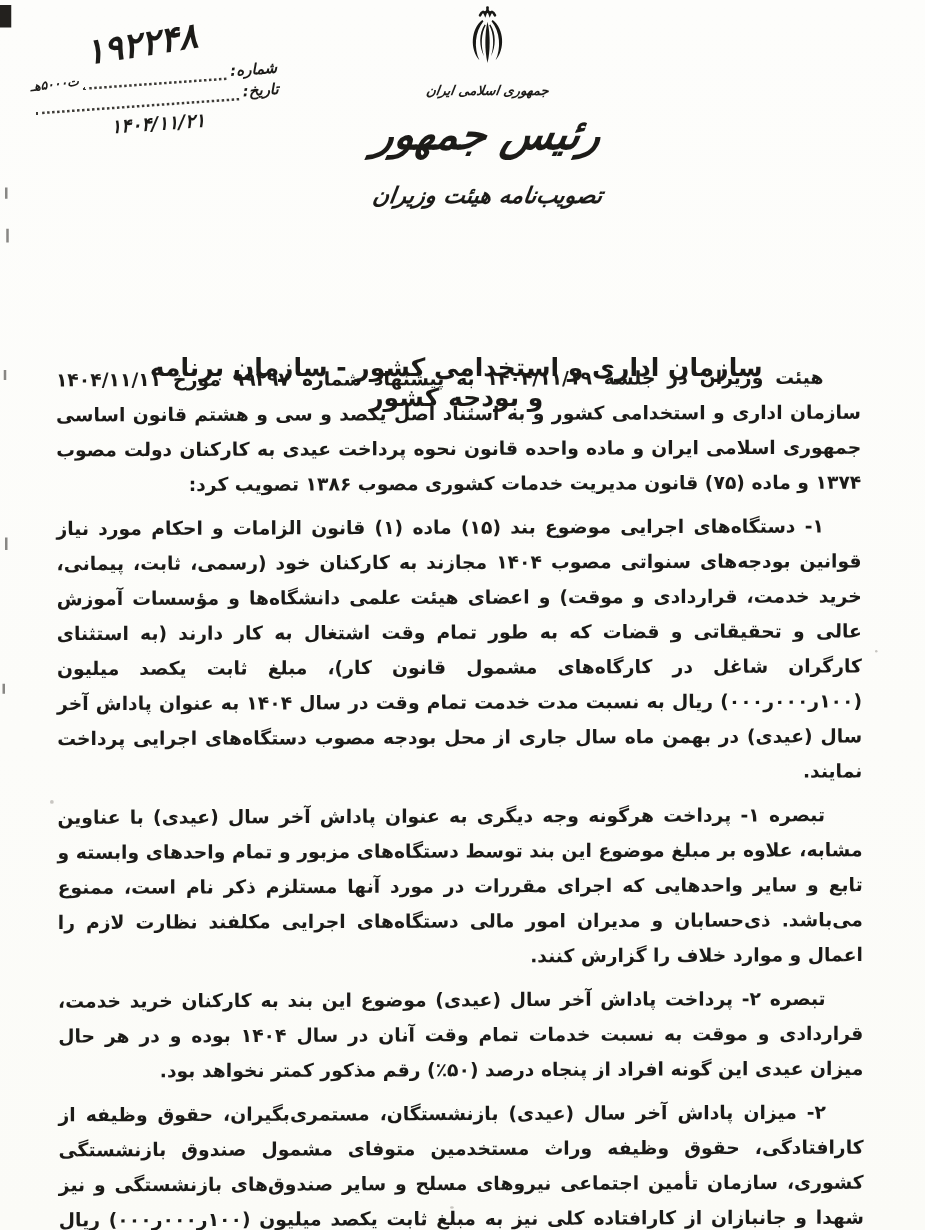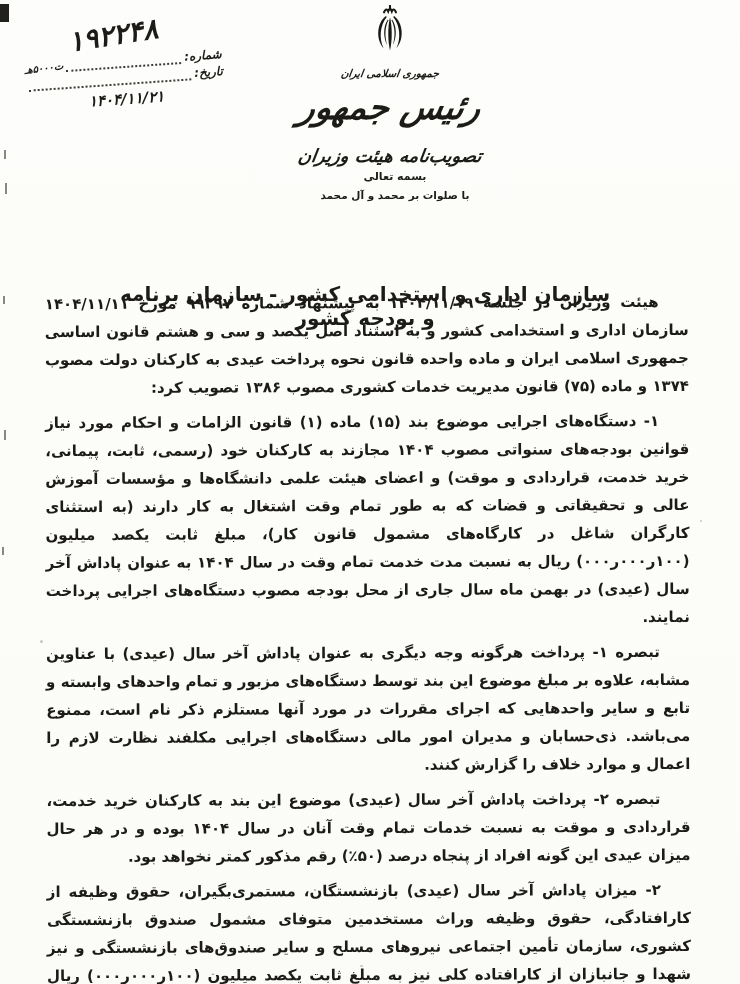--- a/index.html
+++ b/index.html
@@ -94,24 +94,20 @@
         </g>
         <path d="M37 15 Q42 4 46 13 Q50 2 54 13 Q58 4 63 15" stroke="#181815" stroke-width="4.5" fill="none" stroke-linecap="round"></path>
         <path d="M50 1 L50 9" stroke="#181815" stroke-width="4.5" stroke-linecap="round"></path>
       </svg>
     </span>
     <div class="country">جمهوری اسلامی ایران</div>
     <div class="authority">رئیس جمهور</div>
     <div class="doctype">تصویب‌نامه هیئت وزیران</div>
   </div>
 
-  <div class="invocation">
-    <div class="line1">بسمه تعالی</div>
-    <div class="line2">با صلوات بر محمد و آل محمد</div>
-  </div>
 
   <div class="addressee">سازمان اداری و استخدامی کشور - سازمان برنامه و بودجه کشور</div>
 
   <div class="body-text">
     <p>هیئت وزیران در جلسه ۱۴۰۴/۱۱/۱۹ به پیشنهاد شماره ۹۹۲۹۷ مورخ ۱۴۰۴/۱۱/۱۱ سازمان اداری و استخدامی کشور و به استناد اصل یکصد و سی و هشتم قانون اساسی جمهوری اسلامی ایران و ماده واحده قانون نحوه پرداخت عیدی به کارکنان دولت مصوب ۱۳۷۴ و ماده (۷۵) قانون مدیریت خدمات کشوری مصوب ۱۳۸۶ تصویب کرد:</p>
     <p>۱- دستگاه‌های اجرایی موضوع بند (۱۵) ماده (۱) قانون الزامات و احکام مورد نیاز قوانین بودجه‌های سنواتی مصوب ۱۴۰۴ مجازند به کارکنان خود (رسمی، ثابت، پیمانی، خرید خدمت، قراردادی و موقت) و اعضای هیئت علمی دانشگاه‌ها و مؤسسات آموزش عالی و تحقیقاتی و قضات که به طور تمام وقت اشتغال به کار دارند (به استثنای کارگران شاغل در کارگاه‌های مشمول قانون کار)، مبلغ ثابت یکصد میلیون (۱۰۰ر۰۰۰ر۰۰۰) ریال به نسبت مدت خدمت تمام وقت در سال ۱۴۰۴ به عنوان پاداش آخر سال (عیدی) در بهمن ماه سال جاری از محل بودجه مصوب دستگاه‌های اجرایی پرداخت نمایند.</p>
     <p>تبصره ۱- پرداخت هرگونه وجه دیگری به عنوان پاداش آخر سال (عیدی) با عناوین مشابه، علاوه بر مبلغ موضوع این بند توسط دستگاه‌های مزبور و تمام واحدهای وابسته و تابع و سایر واحدهایی که اجرای مقررات در مورد آنها مستلزم ذکر نام است، ممنوع می‌باشد. ذی‌حسابان و مدیران امور مالی دستگاه‌های اجرایی مکلفند نظارت لازم را اعمال و موارد خلاف را گزارش کنند.</p>
     <p>تبصره ۲- پرداخت پاداش آخر سال (عیدی) موضوع این بند به کارکنان خرید خدمت، قراردادی و موقت به نسبت خدمات تمام وقت آنان در سال ۱۴۰۴ بوده و در هر حال میزان عیدی این گونه افراد از پنجاه درصد (۵۰٪) رقم مذکور کمتر نخواهد بود.</p>
     <p>۲- میزان پاداش آخر سال (عیدی) بازنشستگان، مستمری‌بگیران، حقوق وظیفه از کارافتادگی، حقوق وظیفه وراث مستخدمین متوفای مشمول صندوق بازنشستگی کشوری، سازمان تأمین اجتماعی نیروهای مسلح و سایر صندوق‌های بازنشستگی و نیز شهدا و جانبازان از کارافتاده کلی نیز به مبلغ ثابت یکصد میلیون (۱۰۰ر۰۰۰ر۰۰۰) ریال حسب مورد از محل بودجه مصوب صندوق بازنشستگی یا دستگاه اجرایی ذی‌ربط قابل پرداخت است.</p>
   </div>

